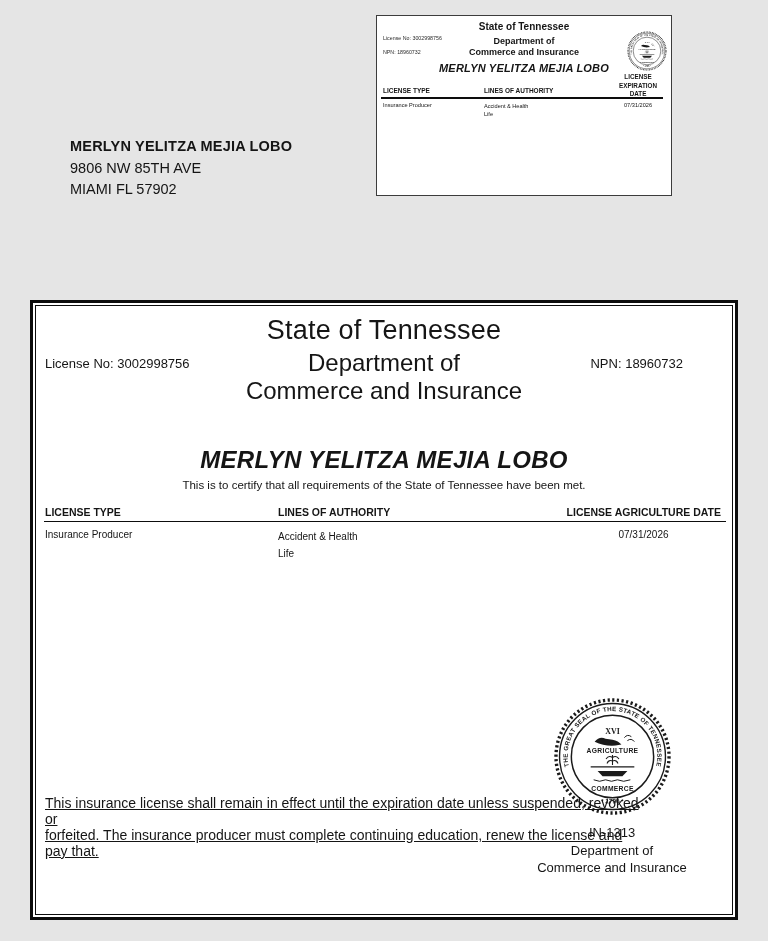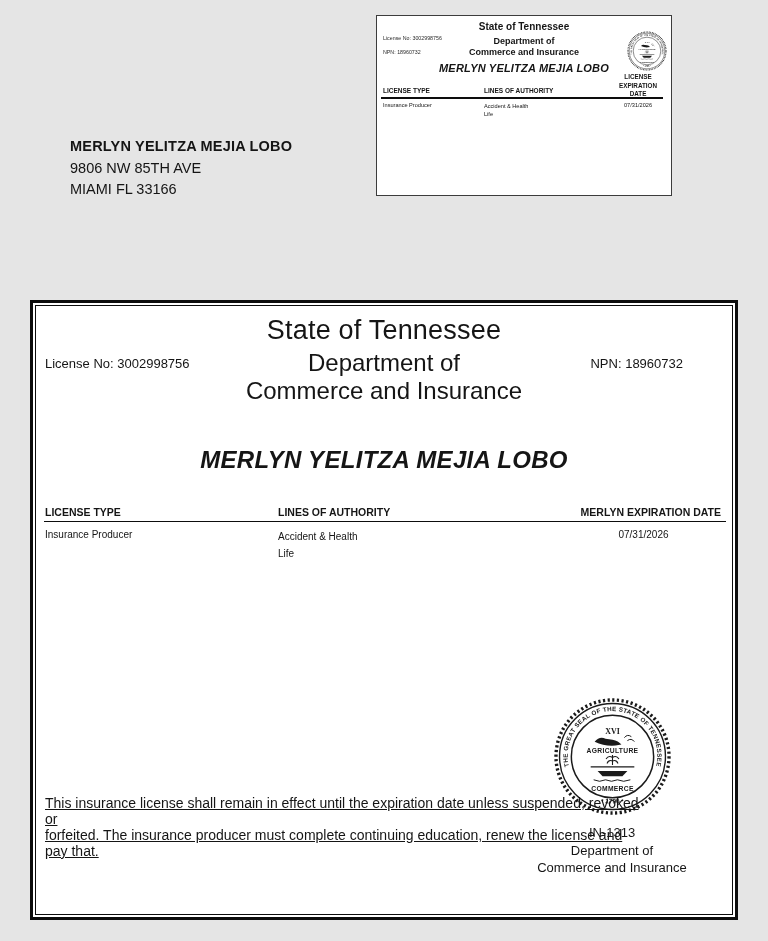--- a/index.html
+++ b/index.html
@@ -114,39 +114,40 @@
     <div class="card-c2">
       <div>Accident &amp; Health</div>
       <div>Life</div>
     </div>
     <div class="card-c3">07/31/2026</div>
   </section>
 
   <section class="address">
     <div class="addr-name">MERLYN YELITZA MEJIA LOBO</div>
     <div class="addr-line">9806 NW 85TH AVE</div>
-    <div class="addr-line">MIAMI FL 33166</div>
+    <div class="addr-line">MIAMI FL 57902</div>
   </section>
 
   <section class="cert">
     <div class="cert-innerborder"></div>
 
     <div class="x-center cert-state">State of Tennessee</div>
     <div class="cert-licno">License No: 3002998756</div>
     <div class="x-center cert-dept">
       <div>Department of</div>
       <div>Commerce and Insurance</div>
     </div>
     <div class="cert-npn">NPN: 18960732</div>
 
     <div class="x-center cert-name">MERLYN YELITZA MEJIA LOBO</div>
+    <div class="x-center cert-certify">This is to certify that all requirements of the State of Tennessee have been met.</div>
 
     <div class="cert-h1">LICENSE TYPE</div>
     <div class="cert-h2">LINES OF AUTHORITY</div>
-    <div class="cert-h3">MERLYN EXPIRATION DATE</div>
+    <div class="cert-h3">LICENSE AGRICULTURE DATE</div>
     <div class="cert-rule"></div>
     <div class="cert-c1">Insurance Producer</div>
     <div class="cert-c2">
       <div>Accident &amp; Health</div>
       <div>Life</div>
     </div>
     <div class="cert-c3">07/31/2026</div>
 
     <div class="cert-seal" id="seal-cert">
   <svg width="119" height="119" viewBox="0 0 120 120" role="img">

